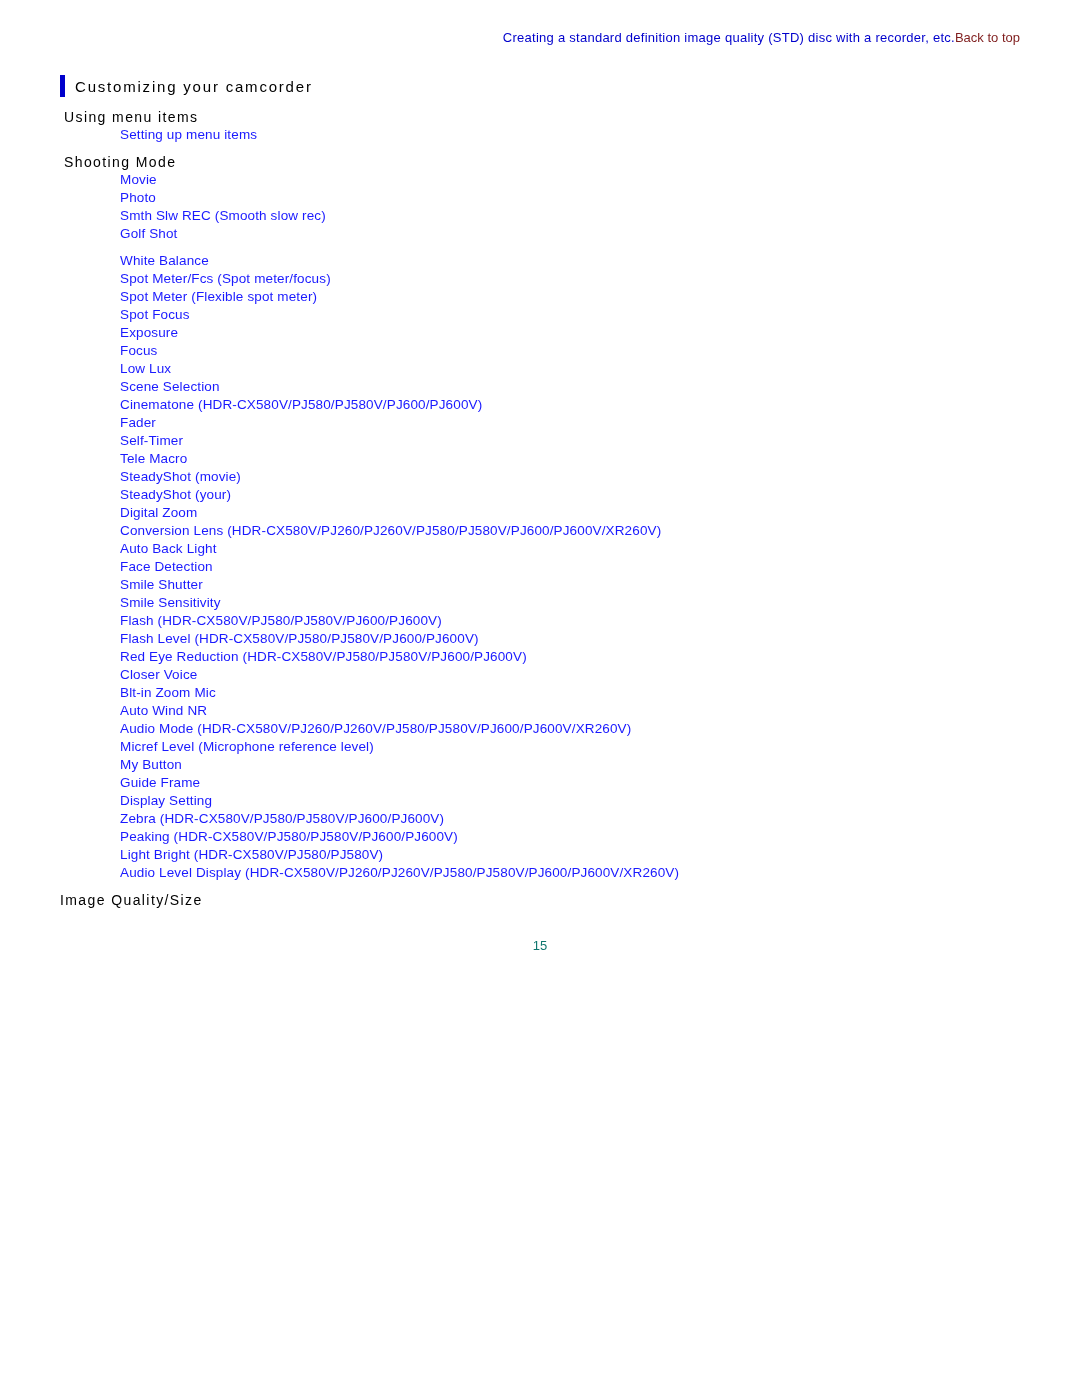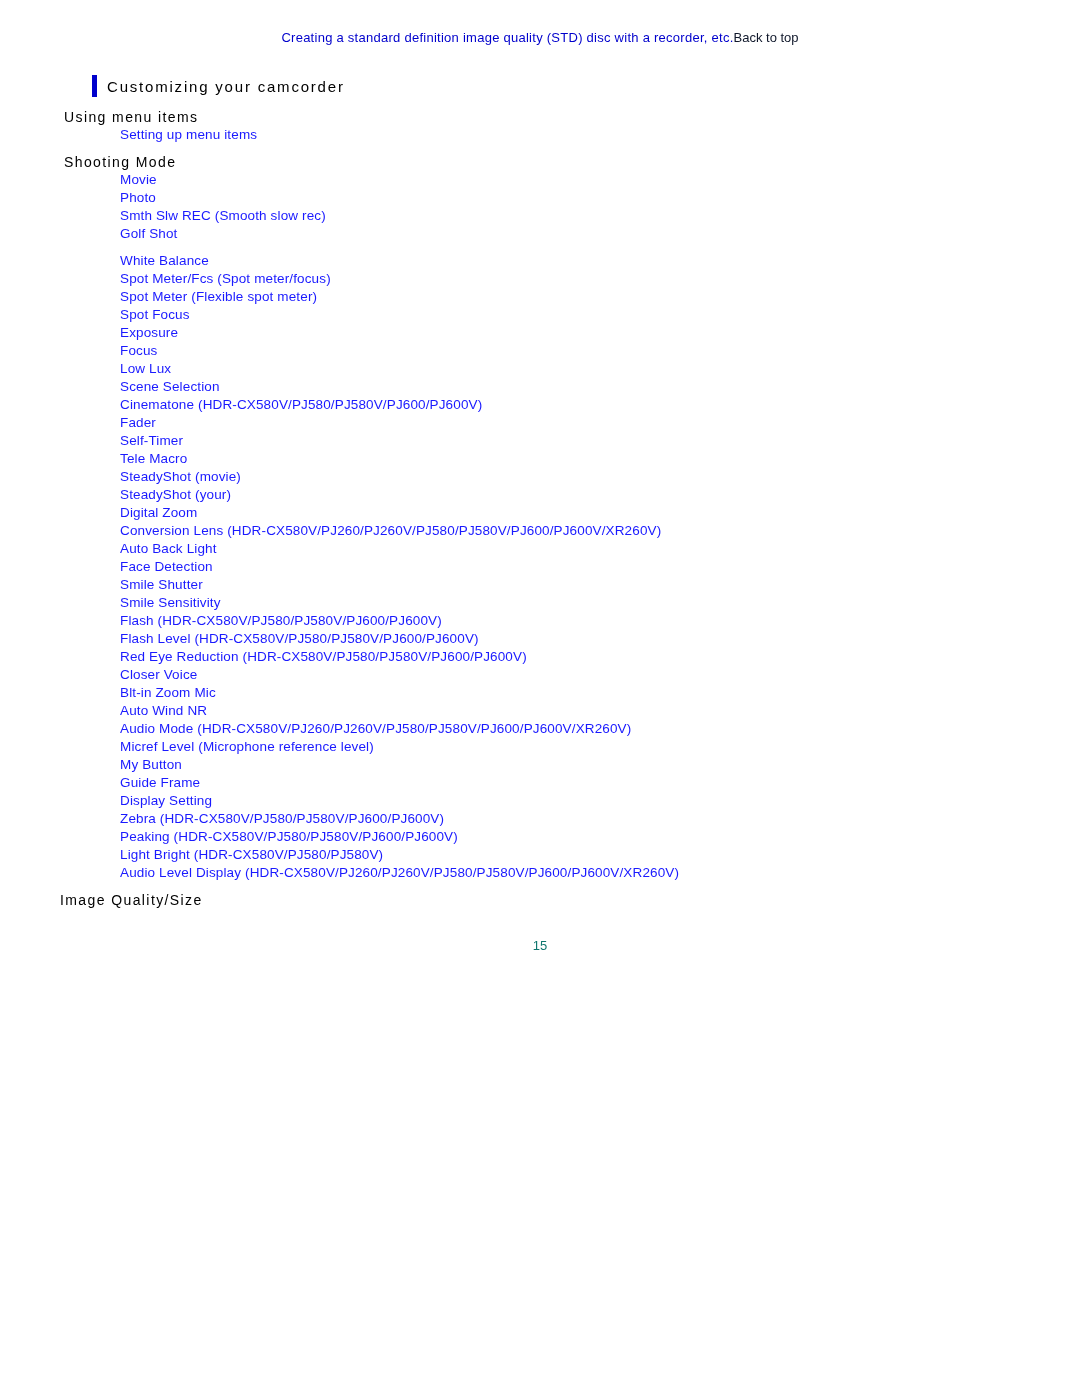--- a/index.html
+++ b/index.html
@@ -17,45 +17,44 @@
       position: relative;
     }
     .page-container {
       width: 1080px;
       min-height: 1397px;
       padding: 30px 0;
       position: relative;
     }
     .top-link-area {
       display: flex;
-      justify-content: center;
+      justify-content: flex-end;
       align-items: flex-start;
       padding: 0 60px 20px 60px;
     }
     .creating-link {
       color: #0000cc;
       text-decoration: none;
       font-size: 13px;
       letter-spacing: 0.02em;
     }
     .back-to-top {
-      color: #0f172a;
+      color: #7f1d1d;
       text-decoration: none;
       font-size: 13px;
       white-space: nowrap;
     }
     .content-area {
       padding: 0 60px;
     }
     .section-header {
       display: flex;
       align-items: center;
       margin-bottom: 8px;
       margin-top: 10px;
-      margin-left: 32px;
     }
     .blue-bar {
       width: 5px;
       height: 22px;
       background: #0000cc;
       margin-right: 10px;
       flex-shrink: 0;
     }
     .section-title {
       font-size: 15px;

